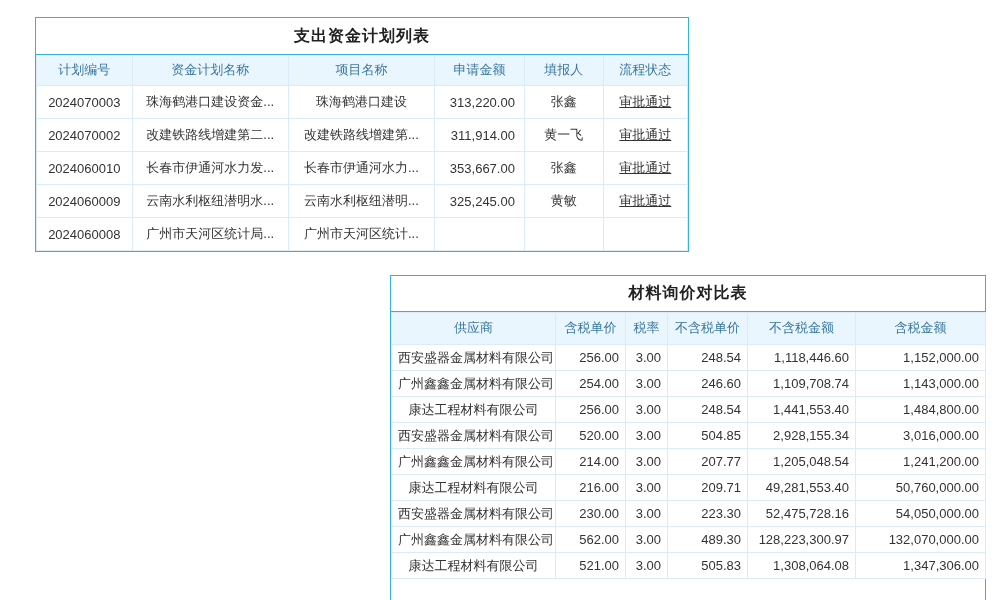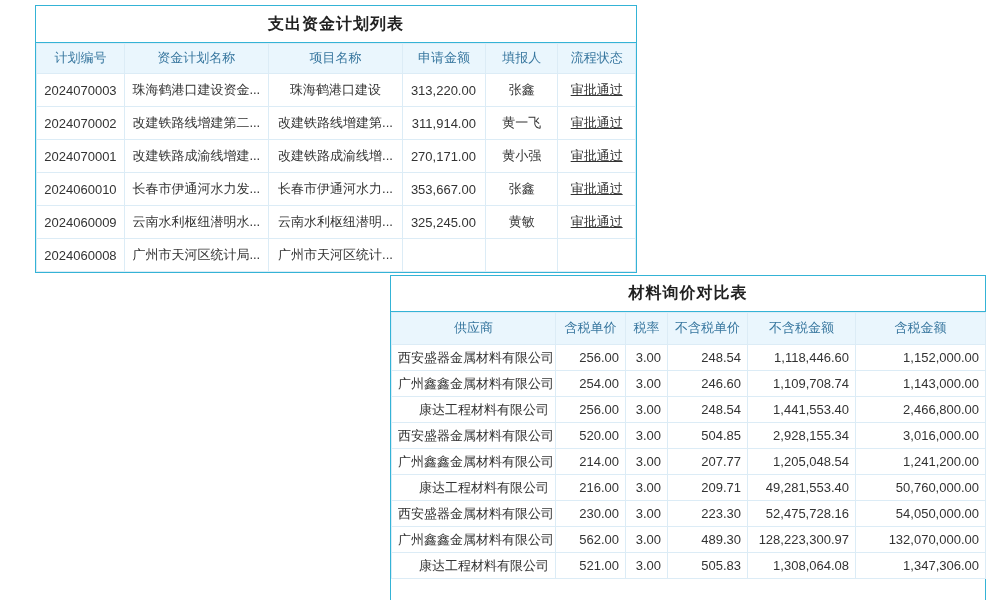--- a/index.html
+++ b/index.html
@@ -50,21 +50,21 @@
     white-space: normal;
     line-height: 1.25;
   }
   table.grid td {
     font-size: 13px;
     white-space: nowrap;
     color: var(--text-color);
   }
 
   
-  .plan-card { left: 35px; top: 5px; width: 602px; z-index: 1; }
+  .plan-card { left: 35px; top: 17px; width: 654px; z-index: 1; }
   .plan-card .card-title { height: 37px; }
   .plan-card th { height: 30px; }
   .plan-card td { height: 33px; text-align: center; }
   .plan-card col:nth-child(1) { width: 85px; }
   .plan-card col:nth-child(2) { width: 139px; }
   .plan-card col:nth-child(3) { width: 130px; }
   .plan-card col:nth-child(4) { width: 80px; }
   .plan-card col:nth-child(5) { width: 70px; }
   .plan-card col:nth-child(6) { width: 75px; }
   .plan-card td:nth-child(4) { text-align: right; padding-right: 9px; }
@@ -76,21 +76,21 @@
   .quote-card td { height: 26px; text-align: right; padding-right: 10px; }
   .quote-card col:nth-child(1) { width: 164px; }
   .quote-card col:nth-child(2) { width: 70px; }
   .quote-card col:nth-child(3) { width: 42px; }
   .quote-card col:nth-child(4) { width: 80px; }
   .quote-card col:nth-child(5) { width: 108px; }
   .quote-card col:nth-child(6) { width: 130px; }
 
   
   td.kind-link { color: var(--link-color); cursor: pointer; }
-  td.kind-supplier { color: var(--supplier-color); cursor: pointer; }
+  td.kind-supplier { color: var(--supplier-color); cursor: pointer; text-align: center; }
   td.kind-amount, td.kind-number { color: var(--text-color); }
   td.kind-status { font-size: 13px; margin-top: 6px; }
   td.status-approved { color: var(--approved-color); text-decoration: underline; cursor: pointer; }
   td.status-unsubmitted { color: var(--unsubmitted-color); text-decoration: underline; cursor: pointer; }
 </style>
 </head>
 <body>
 
 <div class="stage">
 
@@ -126,28 +126,20 @@
           </tr>
           <tr>
             <td class="kind-link">2024070002</td>
             <td class="kind-link">改建铁路线增建第二...</td>
             <td class="kind-link">改建铁路线增建第...</td>
             <td class="kind-amount">311,914.00</td>
             <td class="kind-link">黄一飞</td>
             <td class="kind-status status-approved">审批通过</td>
           </tr>
           <tr>
-            <td class="kind-link">2024070001</td>
-            <td class="kind-link">改建铁路成渝线增建...</td>
-            <td class="kind-link">改建铁路成渝线增...</td>
-            <td class="kind-amount">270,171.00</td>
-            <td class="kind-link">黄小强</td>
-            <td class="kind-status status-approved">审批通过</td>
-          </tr>
-          <tr>
             <td class="kind-link">2024060010</td>
             <td class="kind-link">长春市伊通河水力发...</td>
             <td class="kind-link">长春市伊通河水力...</td>
             <td class="kind-amount">353,667.00</td>
             <td class="kind-link">张鑫</td>
             <td class="kind-status status-approved">审批通过</td>
           </tr>
           <tr>
             <td class="kind-link">2024060009</td>
             <td class="kind-link">云南水利枢纽潜明水...</td>
@@ -205,21 +197,21 @@
             <td class="kind-number">246.60</td>
             <td class="kind-number">1,109,708.74</td>
             <td class="kind-number">1,143,000.00</td>
           </tr>
           <tr>
             <td class="kind-supplier">康达工程材料有限公司</td>
             <td class="kind-number">256.00</td>
             <td class="kind-number">3.00</td>
             <td class="kind-number">248.54</td>
             <td class="kind-number">1,441,553.40</td>
-            <td class="kind-number">2,466,800.00</td>
+            <td class="kind-number">1,484,800.00</td>
           </tr>
           <tr>
             <td class="kind-supplier">西安盛器金属材料有限公司</td>
             <td class="kind-number">520.00</td>
             <td class="kind-number">3.00</td>
             <td class="kind-number">504.85</td>
             <td class="kind-number">2,928,155.34</td>
             <td class="kind-number">3,016,000.00</td>
           </tr>
           <tr>

